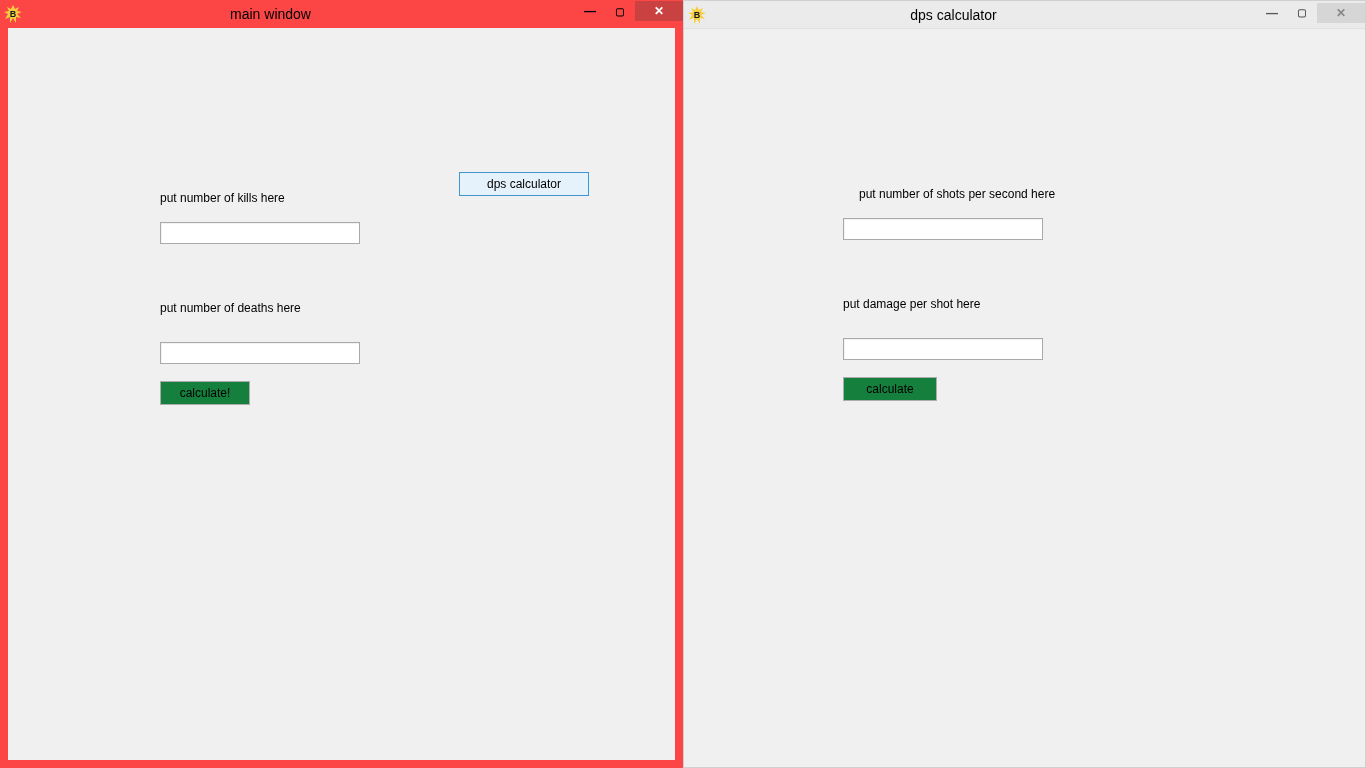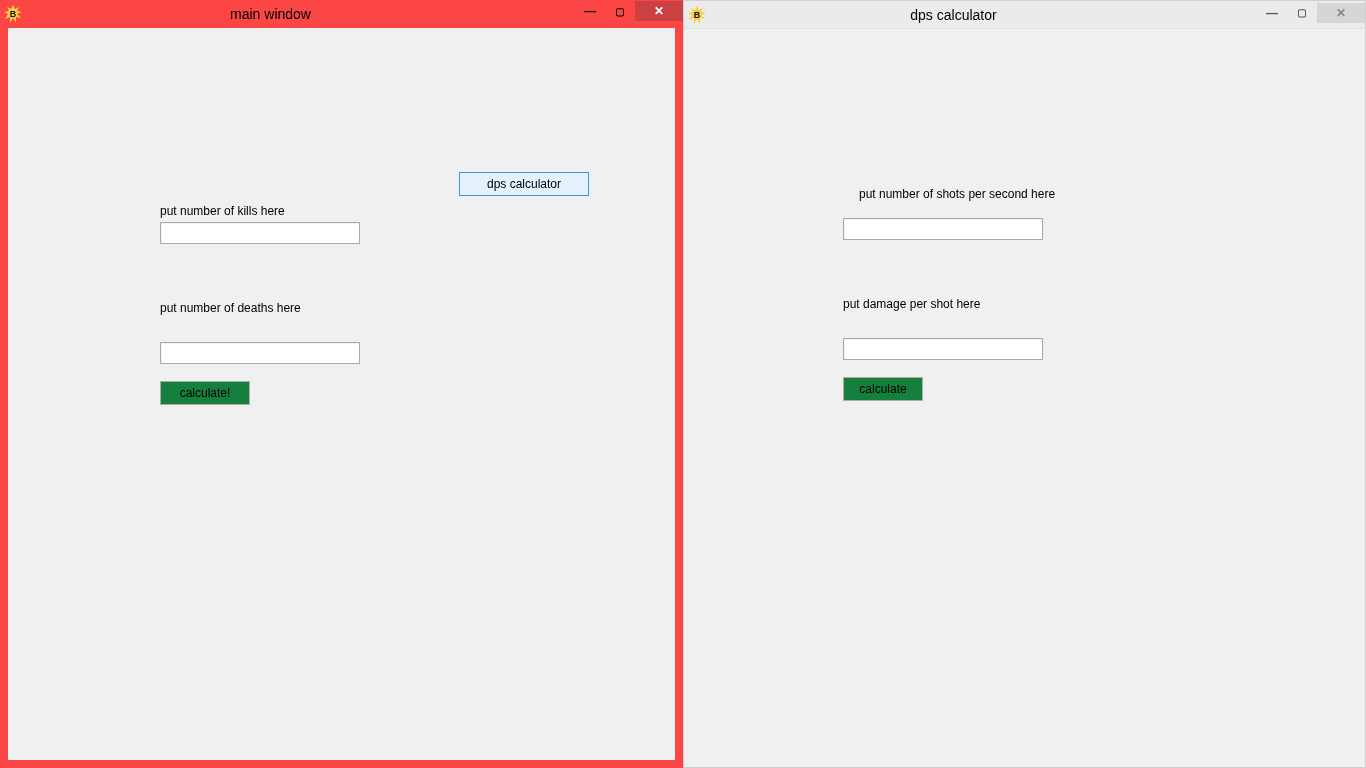--- a/index.html
+++ b/index.html
@@ -183,21 +183,21 @@
       <div class="ctrl">
           <span class="max-glyph">▢</span>
         </div>
       <div class="ctrl close">
           <span class="close-glyph">✕</span>
         </div>
     </div>
   </div>
 
   <div class="client">
-    <div class="label" style="left:152px; top:176px;">put number of kills here</div>
+    <div class="label" style="left:152px; top:163px;">put number of kills here</div>
     <input type="text" class="textbox" style="left: 152px; top: 194px; width: 200px;" value="">
 
     <button class="btn highlight" style="left:451px; top:144px; width:130px;">dps calculator</button>
 
     <div class="label" style="left:152px; top:273px;">put number of deaths here</div>
     <input type="text" class="textbox" style="left: 152px; top: 314px; width: 200px;" value="">
 
     <button class="btn" style="left:152px; top:353px; width:90px;">calculate!</button>
   </div>
 </div>
@@ -226,15 +226,15 @@
     </div>
   </div>
 
   <div class="client">
     <div class="label" style="left:159px; top:158px;margin-left:16px;">put number of shots per second here</div>
     <input type="text" class="textbox" style="left: 159px; top: 189px; width: 200px;" value="">
 
     <div class="label" style="left:159px; top:268px;text-align:right;">put damage per shot here</div>
     <input type="text" class="textbox" style="left: 159px; top: 309px; width: 200px;" value="">
 
-    <button class="btn" style="left:159px; top:348px; width:80px;">calculate</button>
+    <button class="btn" style="left:159px; top:348px; width:94px;">calculate</button>
   </div>
 </div>
 
 </body></html>

